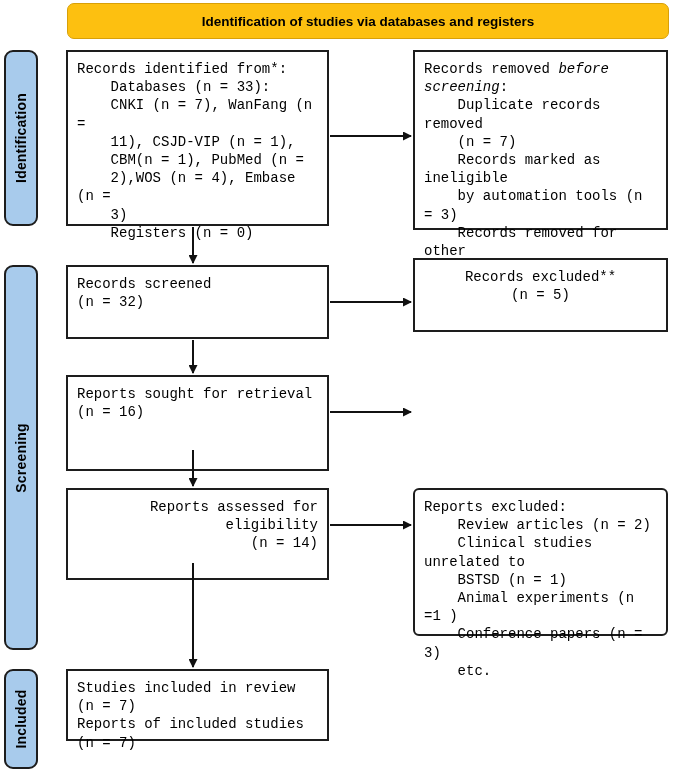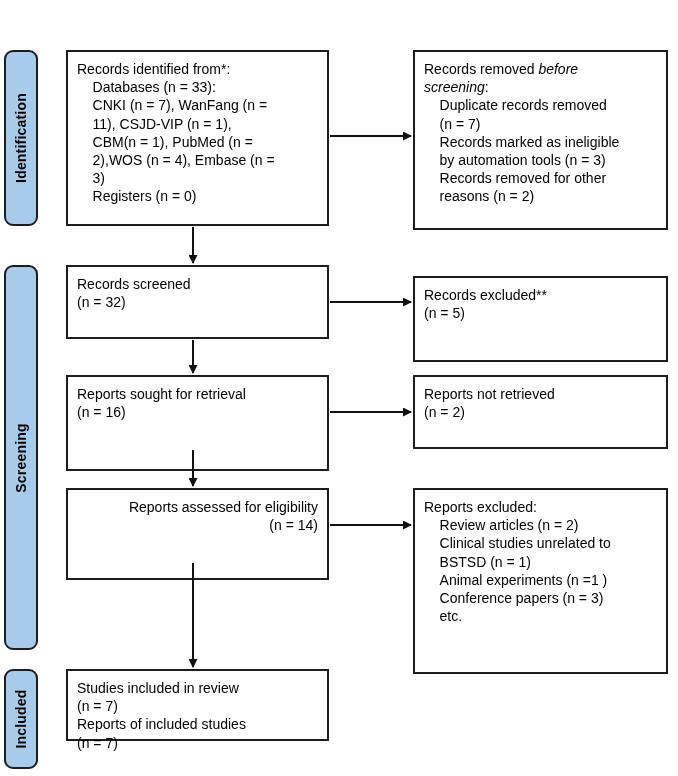--- a/index.html
+++ b/index.html
@@ -70,57 +70,61 @@
   #pill-screening     { top: 265px; height: 385px; }
   #pill-included      { top: 669px; height: 100px; }
 
   
   .box {
     position: absolute;
     background: #ffffff;
     border: 2px solid #1d1d1d;
     box-sizing: border-box;
     padding: 8px 9px 7px 9px;
+    font-family: Liberation Mono, monospace;
   }
   .box-text {
     font-size: 14px;
     line-height: 1.30;
     white-space: pre-wrap;
   }
   .box-text .it { font-style: italic; }
 
   
   .col-left  { left: 66px;  width: 263px; }
   
   .col-right { left: 413px; width: 255px; }
 
   #box-identified   { top: 50px;  height: 176px; }
   #box-removed      { top: 50px;  height: 180px; }
   #box-screened     { top: 265px; height: 74px; }
-  #box-excluded     { top: 276px; height: 86px; }
+  #box-excluded     { top: 258px; height: 74px; text-align: center; }
   #box-sought       { top: 375px; height: 96px; }
   #box-notretrieved { top: 375px; height: 74px; }
   #box-assessed     { top: 488px; height: 92px; text-align: right; }
-  #box-repexcluded  { top: 488px; height: 186px; }
+  #box-repexcluded  { top: 488px; height: 148px; border-radius: 6px; }
   #box-included     { top: 669px; height: 72px; }
 
   
   #connectors {
     position: absolute;
     left: 0; top: 0;
     width: 678px;
     height: 776px;
     pointer-events: none;
   }
 </style>
 </head>
 <body>
 
 <div id="diagram">
 
+  <div class="banner">
+    <span class="banner-text">Identification of studies via databases and registers</span>
+  </div>
 
   <div class="pill" id="pill-identification">
     <span class="pill-label">Identification</span>
   </div>
   <div class="pill" id="pill-screening">
     <span class="pill-label">Screening</span>
   </div>
   <div class="pill" id="pill-included">
     <span class="pill-label">Included</span>
   </div>
@@ -153,24 +157,20 @@
   </div>
   <div class="box col-right" id="box-excluded">
     <div class="box-text">Records excluded**
 (n = 5)</div>
   </div>
 
   <div class="box col-left" id="box-sought">
     <div class="box-text">Reports sought for retrieval
 (n = 16)</div>
   </div>
-  <div class="box col-right" id="box-notretrieved">
-    <div class="box-text">Reports not retrieved
-(n = 2)</div>
-  </div>
 
   <div class="box col-left" id="box-assessed">
     <div class="box-text">Reports assessed for eligibility
 (n = 14)</div>
   </div>
   <div class="box col-right" id="box-repexcluded">
     <div class="box-text">Reports excluded:
     Review articles (n = 2)
     Clinical studies unrelated to
     BSTSD (n = 1)

